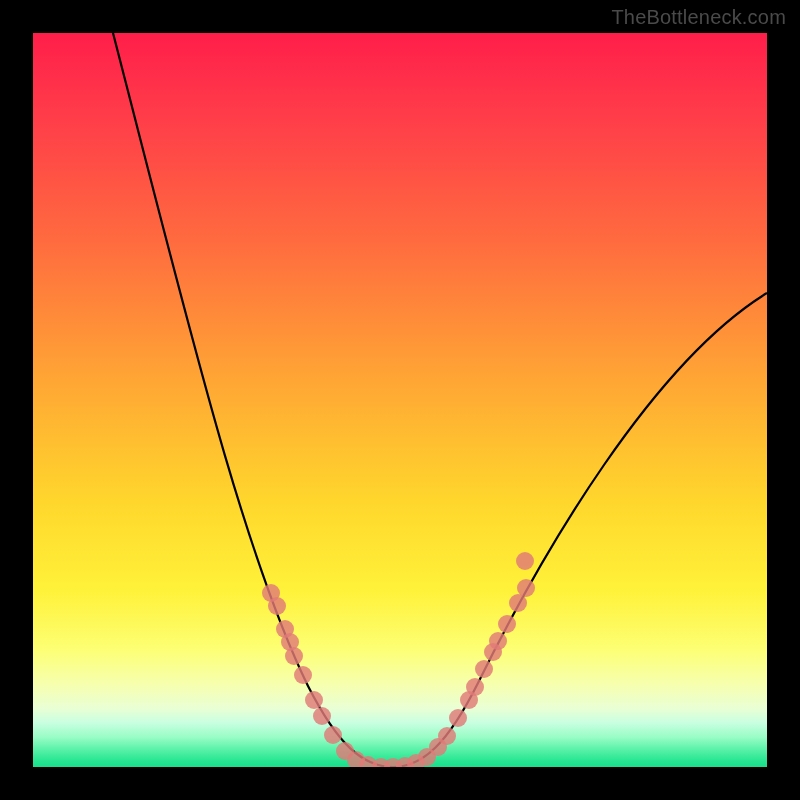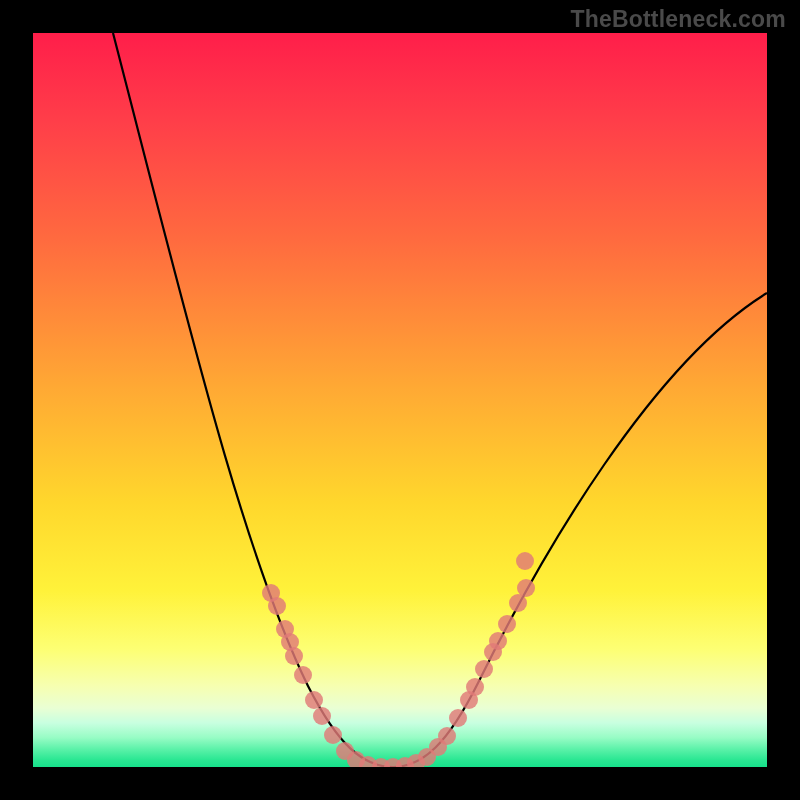--- a/index.html
+++ b/index.html
@@ -42,22 +42,22 @@
       #5ef2aa 97.5%,
       #2be793 99%,
       #17e18b 100%
     );
   }
   .watermark {
     position: absolute;
     top: 6px;
     right: 14px;
     color: #4a4a4a;
-    font-size: 23px;
-    font-weight: 700;
+    font-size: 20px;
+    font-weight: 400;
     letter-spacing: 0.2px;
     user-select: none;
   }
   svg.curve {
     position: absolute;
     top: 0;
     left: 0;
     width: 734px;
     height: 734px;
   }

